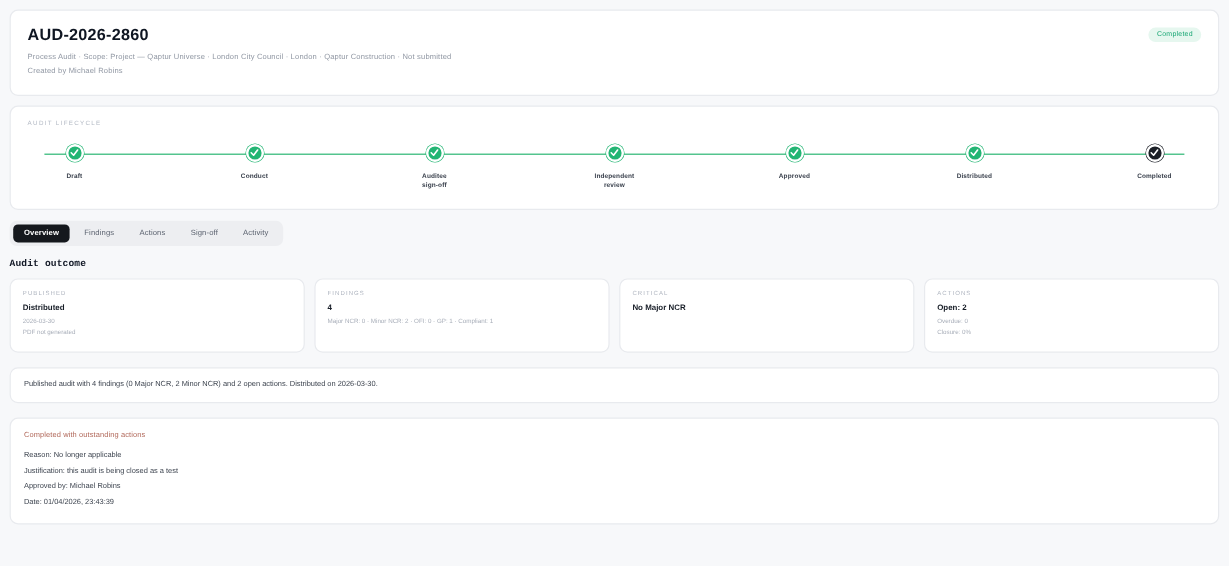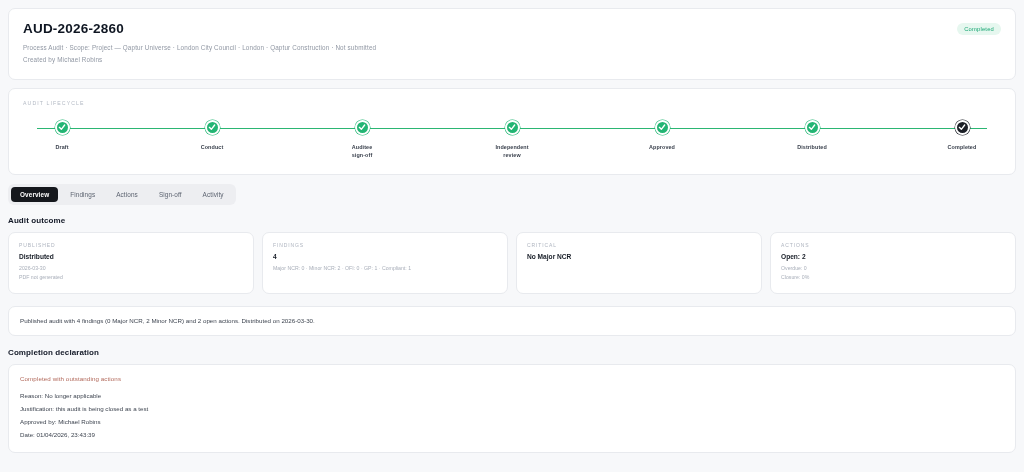--- a/index.html
+++ b/index.html
@@ -128,20 +128,21 @@
     font-weight: bold;
   }
 
   
   .section-title {
     font-size: 8px;
     font-weight: bold;
     color: #121826;
     margin-bottom: 7px;
     letter-spacing: 0.1px;
+    font-family: Liberation Mono, monospace;
   }
 
   
   .outcome-grid {
     display: grid;
     grid-template-columns: repeat(4, 1fr);
     gap: 8px;
     margin-bottom: 12px;
   }
   .outcome-card { padding: 9px 10px 10px 10px; min-height: 47px; }
@@ -292,21 +293,20 @@
       <div class="oc-value">Open: 2</div>
       <div class="oc-sub">Overdue: 0</div>
       <div class="oc-sub">Closure: 0%</div>
     </div>
   </div>
 
   <div class="card panel">
     <div class="panel-text">Published audit with 4 findings (0 Major NCR, 2 Minor NCR) and 2 open actions. Distributed on 2026-03-30.</div>
   </div>
 
-  <div class="section-title">Completion declaration</div>
   <div class="card panel decl-panel">
     <div class="decl-head">Completed with outstanding actions</div>
     <div class="decl-row">Reason: No longer applicable</div>
     <div class="decl-row">Justification: this audit is being closed as a test</div>
     <div class="decl-row">Approved by: Michael Robins</div>
     <div class="decl-row">Date: 01/04/2026, 23:43:39</div>
   </div>
 
 </div>
 

